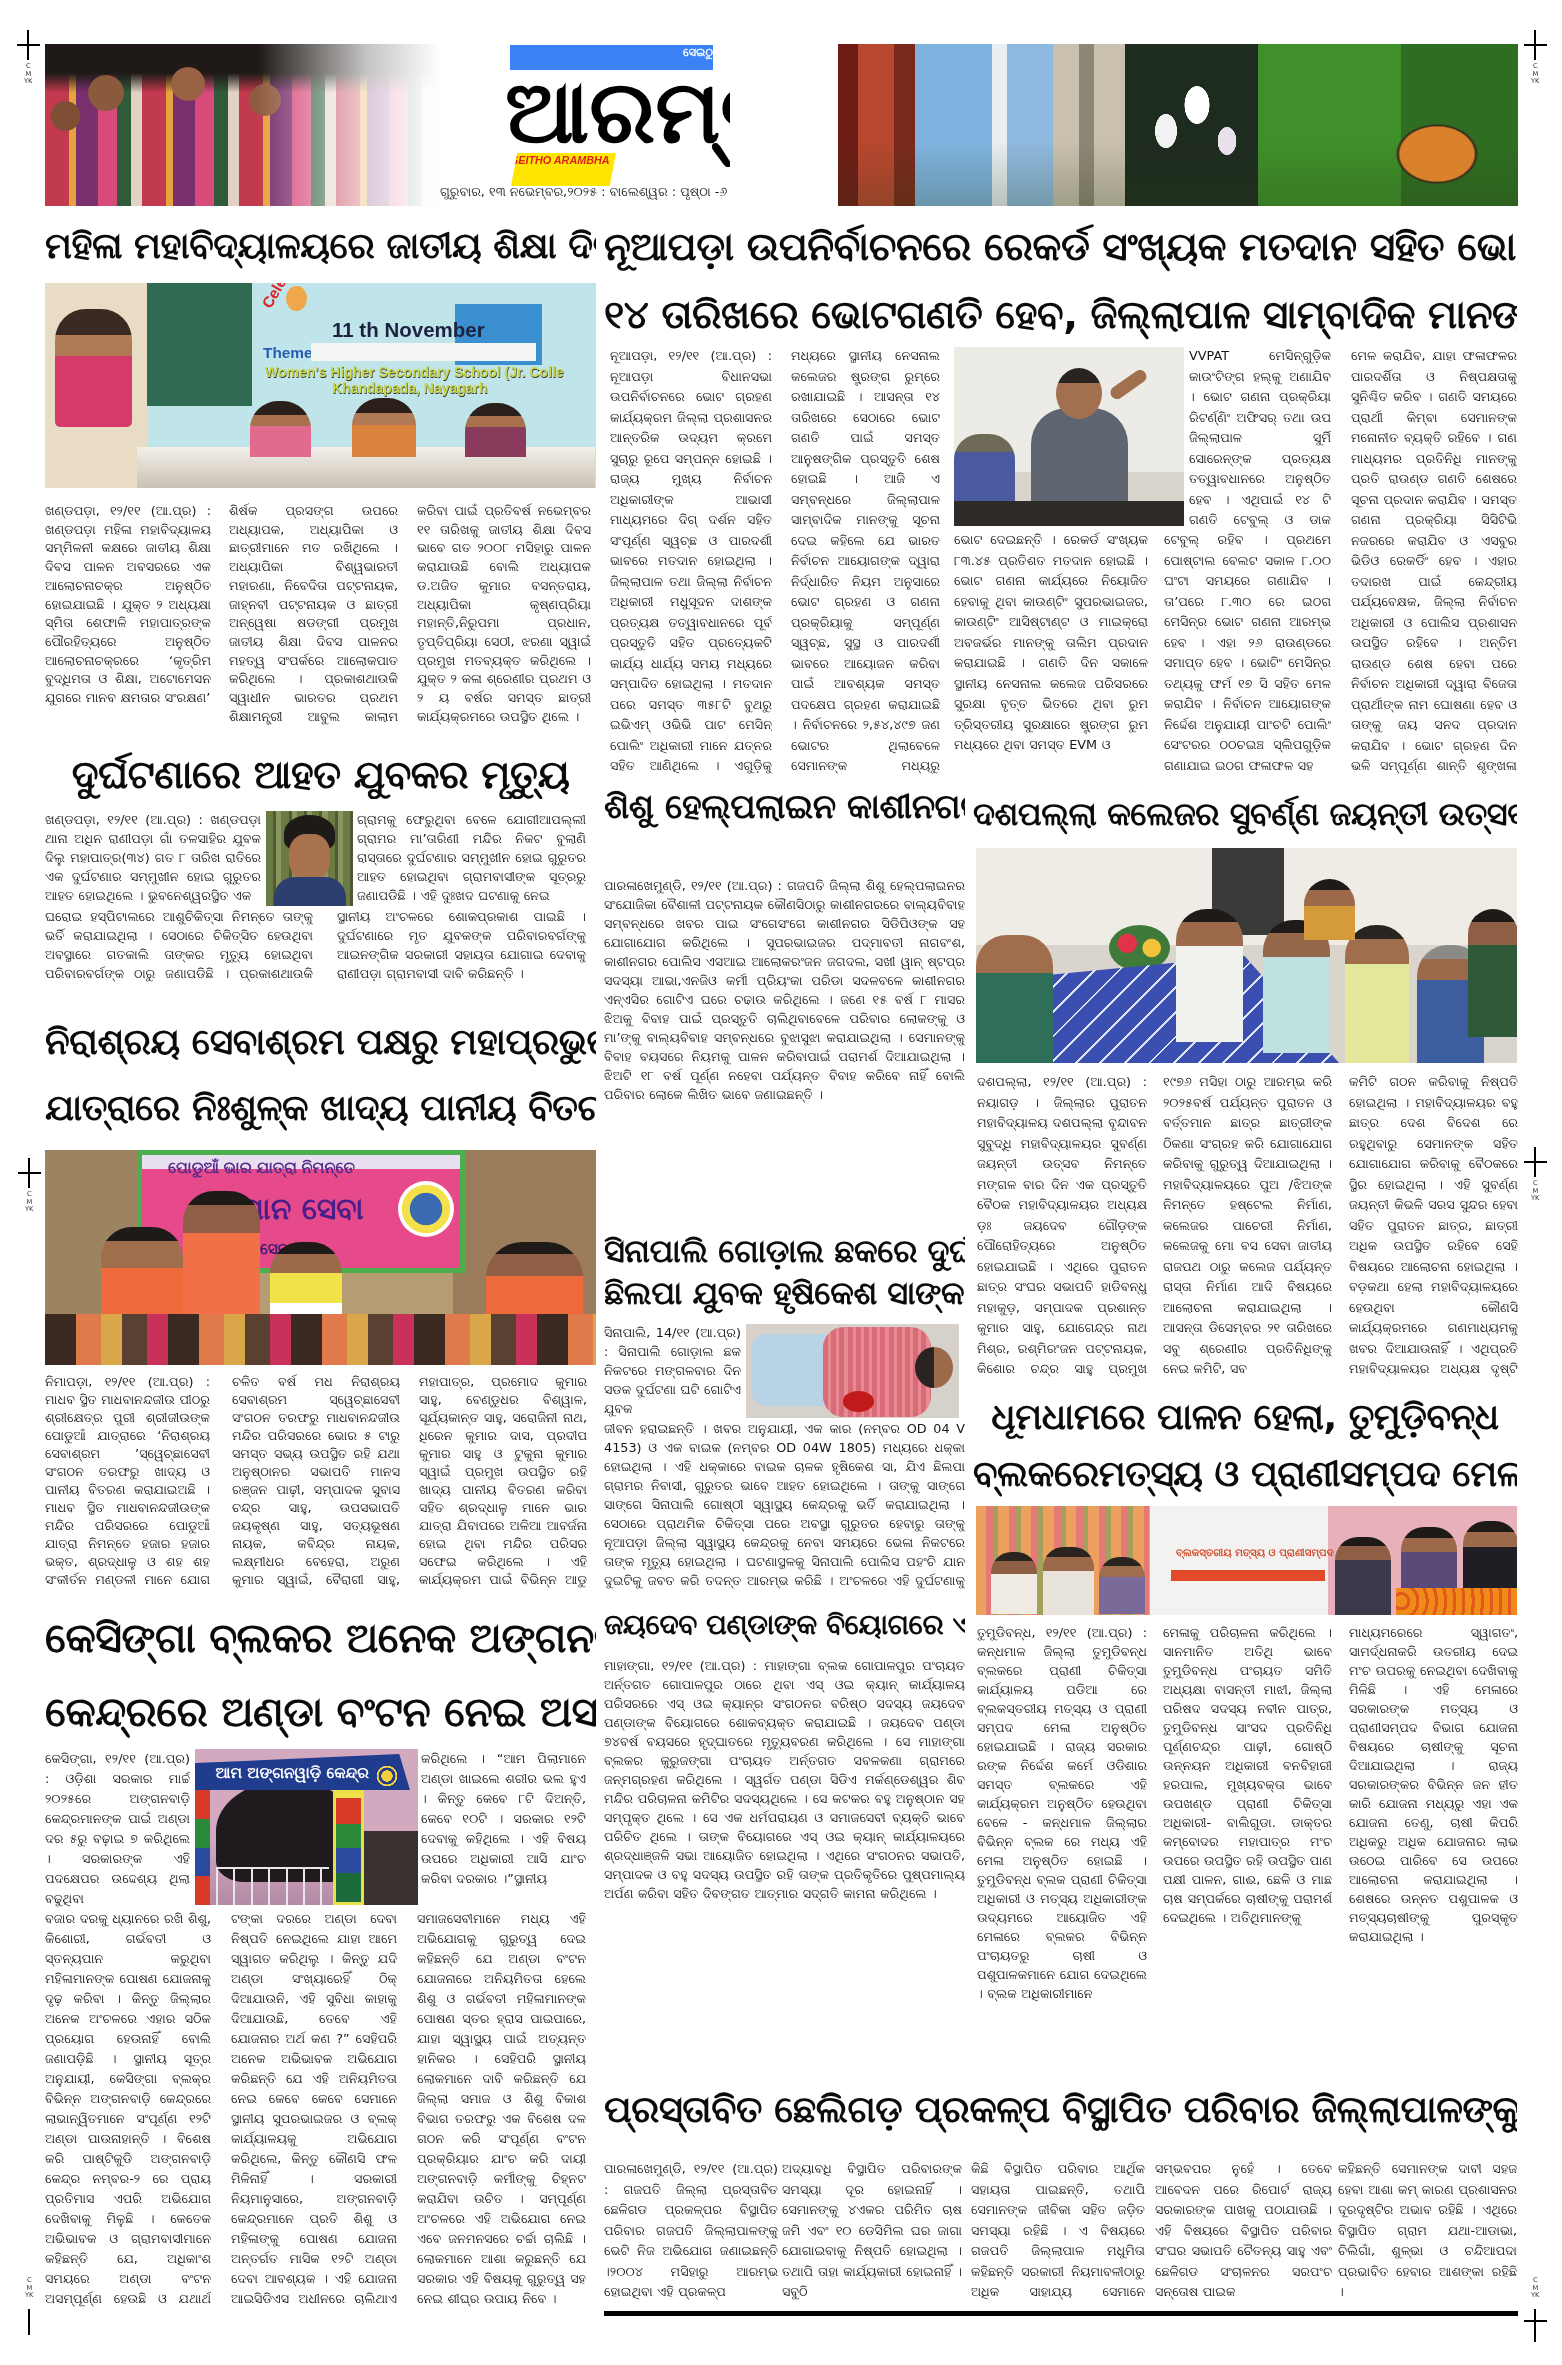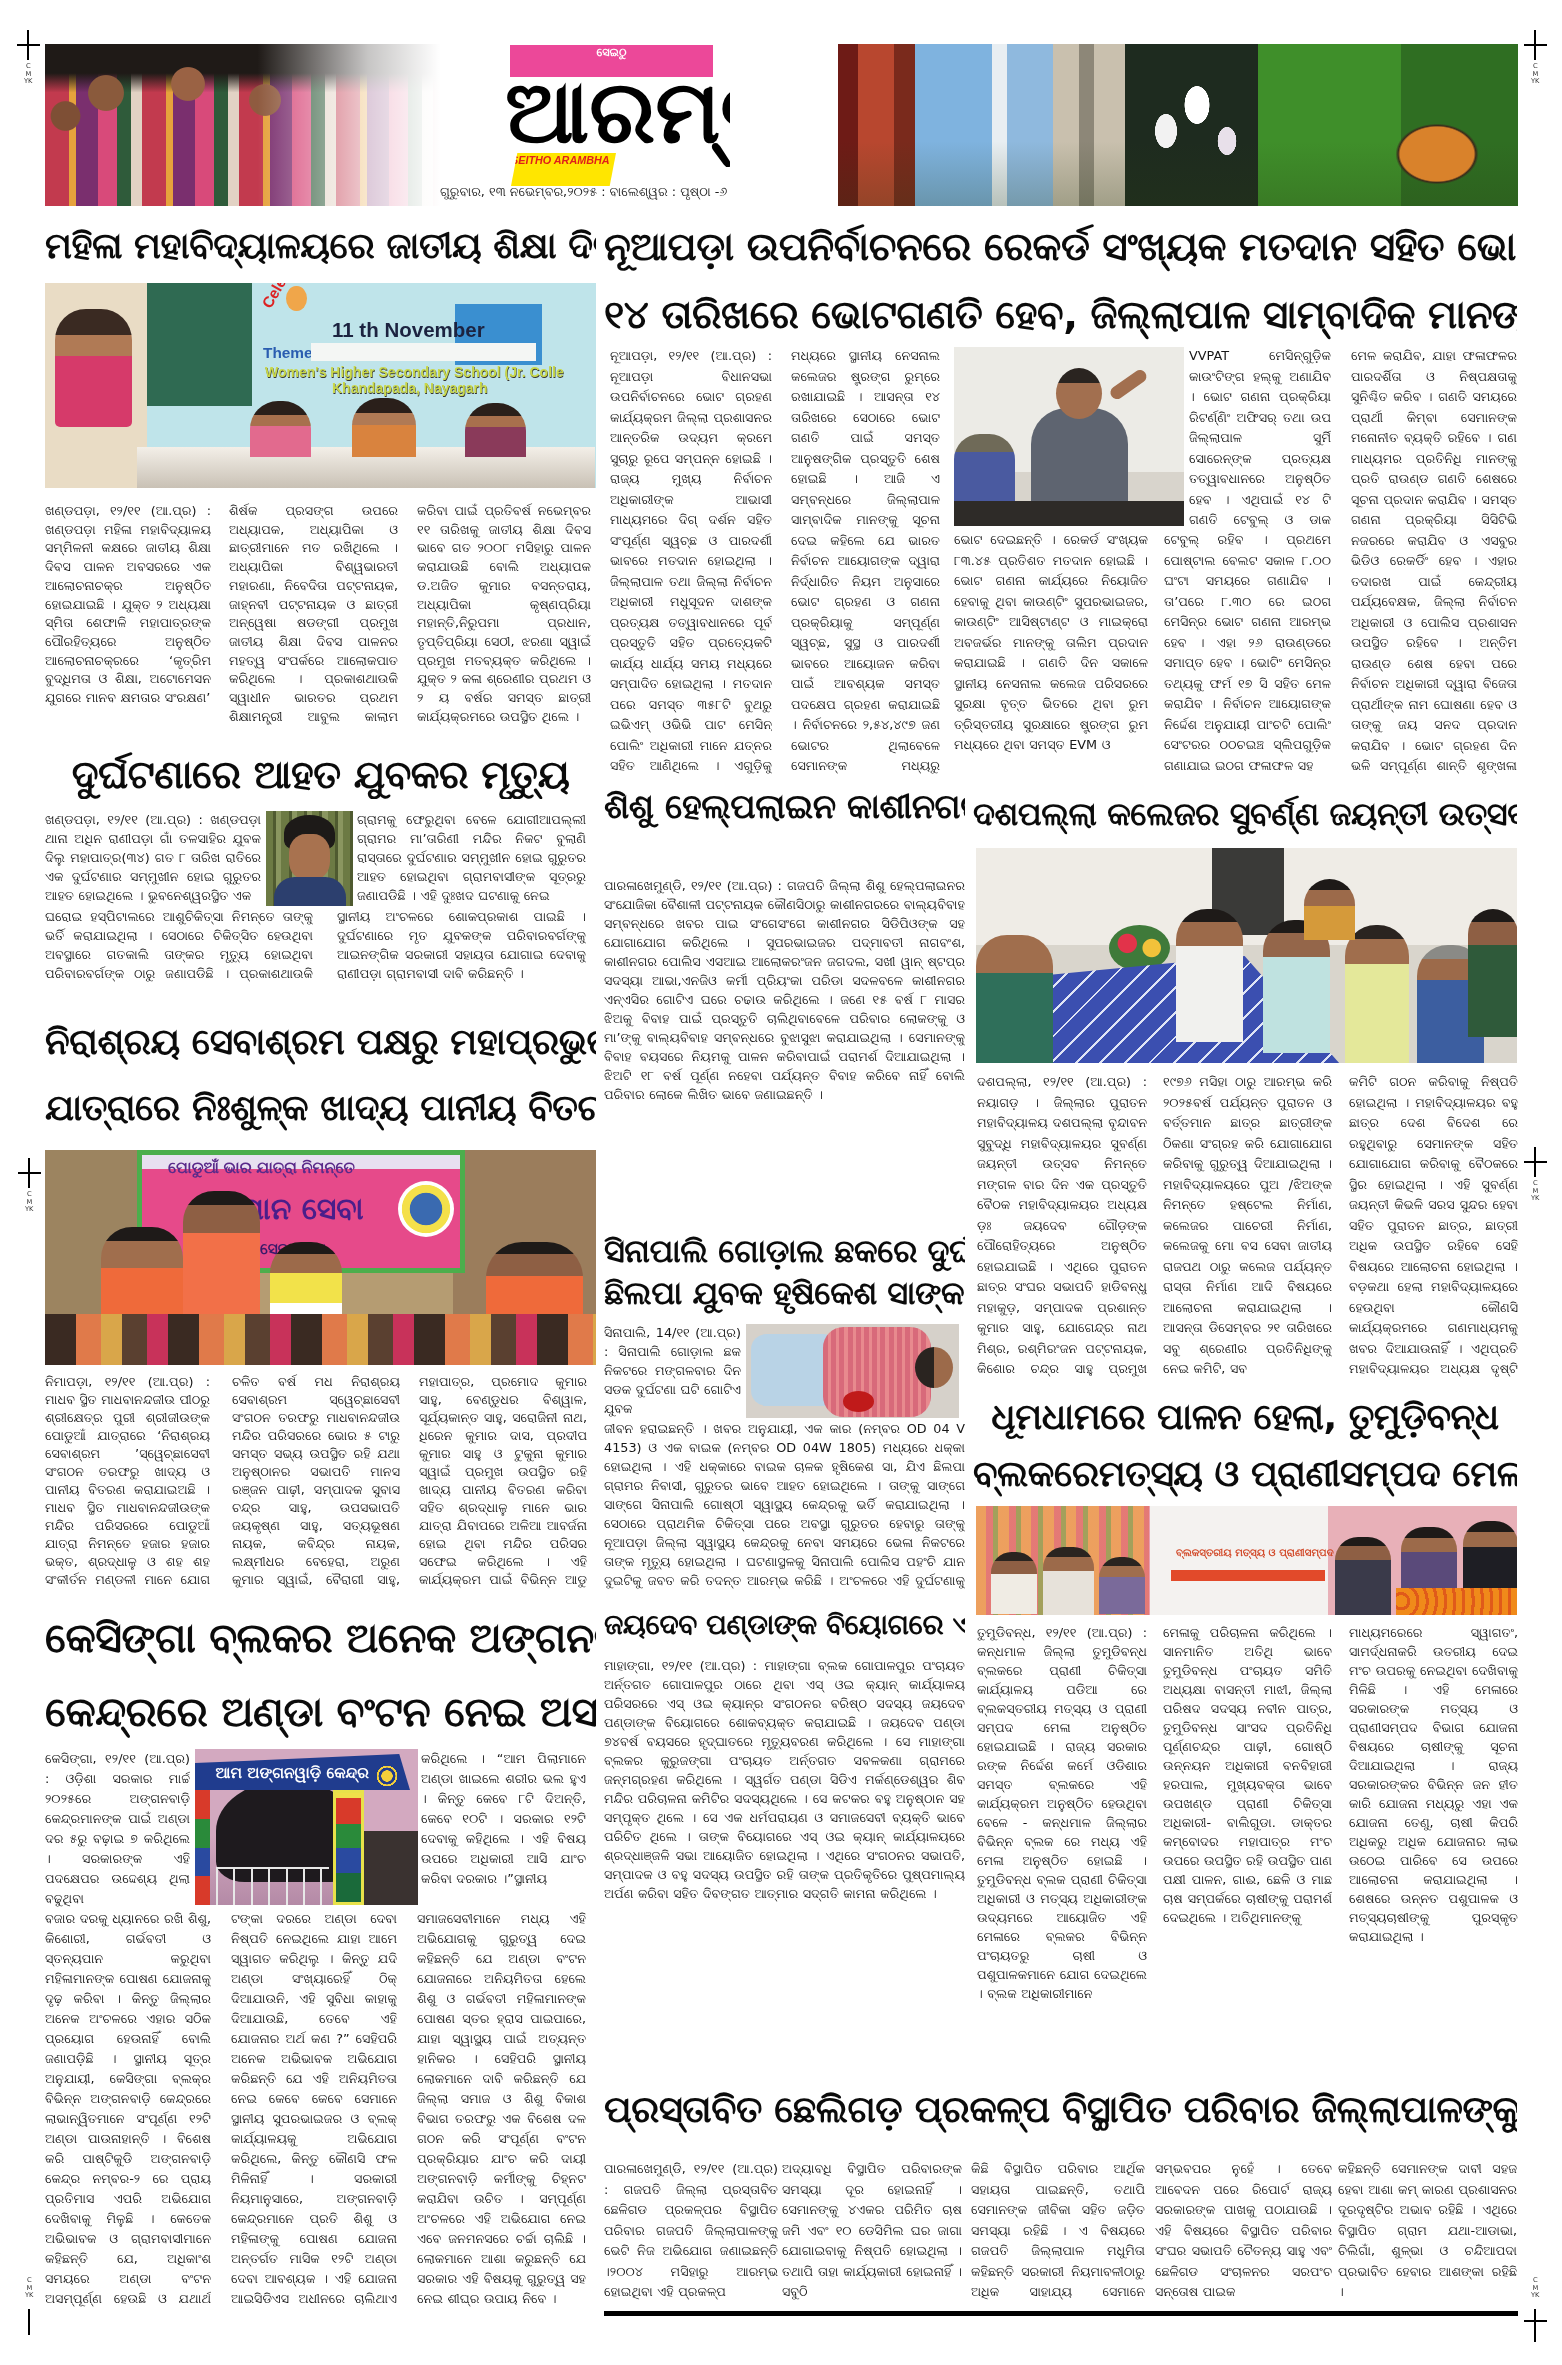--- a/index.html
+++ b/index.html
@@ -5,21 +5,21 @@
 *{box-sizing:border-box;margin:0;padding:0}
 html,body{background:#ffffff}
 body{width:1563px;height:2366px;overflow:hidden}
 #page{position:relative;width:1563px;height:2366px;background:#ffffff;color:#141414;font-family:"DejaVu Sans",sans-serif;overflow:hidden}
 .hl{position:absolute;font-family:"DejaVu Sans",sans-serif;font-weight:bold;text-align:center;white-space:nowrap;overflow:hidden;color:#0b0b0b;letter-spacing:-0.5px}
 .col{position:absolute;font-family:"DejaVu Sans",sans-serif;font-size:12.8px;line-height:19px;text-align:justify;overflow:hidden;color:#161616;word-spacing:0.5px}
 .photo{position:absolute;overflow:hidden}
 .shape{position:absolute}
 .ptxt{position:absolute;white-space:nowrap;font-family:"Liberation Sans",sans-serif;font-weight:bold}
 
-.kicker{position:absolute;left:510px;top:45px;width:203px;height:32px;background:#ec4899;color:#fff;font-size:11.3px;line-height:15.4px;text-align:center;font-weight:bold}
+.kicker{position:absolute;left:510px;top:45px;width:203px;height:25px;background:#3b82f6;color:#fff;font-size:11.3px;line-height:15.4px;text-align:right;font-weight:bold}
 .logo{position:absolute;left:505px;top:57px;width:225px;height:110px;font-size:87px;line-height:110px;font-weight:900;text-align:center;color:#000;white-space:nowrap;overflow:hidden;font-family:"DejaVu Sans",sans-serif}
 .tagline{position:absolute;left:511px;top:153px;width:105px;height:33px;background:#ffe600;color:#e0201b;font-family:"Liberation Sans",sans-serif;font-weight:bold;font-size:10.8px;line-height:15.4px;text-align:left;clip-path:polygon(6% 0,100% 0,94% 100%,0 100%);font-style:italic}
 .dateline{position:absolute;left:440px;top:183px;width:369px;height:18.4px;font-size:12.8px;line-height:18.4px;white-space:nowrap;overflow:hidden;color:#222}
 
 .reg{position:absolute;width:22.5px;height:67px}
 .reg .v{position:absolute;left:10.2px;top:0;width:1.5px;height:30px;background:#000}
 .reg .h{position:absolute;left:0;top:14.3px;width:22.5px;height:1.5px;background:#000}
 .reg .lbl{position:absolute;left:6.7px;top:33px;width:9.2px;font-family:"DejaVu Sans",sans-serif;font-size:6.7px;line-height:7.7px;text-align:center;word-break:break-all;color:#333}
 .rule{position:absolute;background:#000}
 </style>

